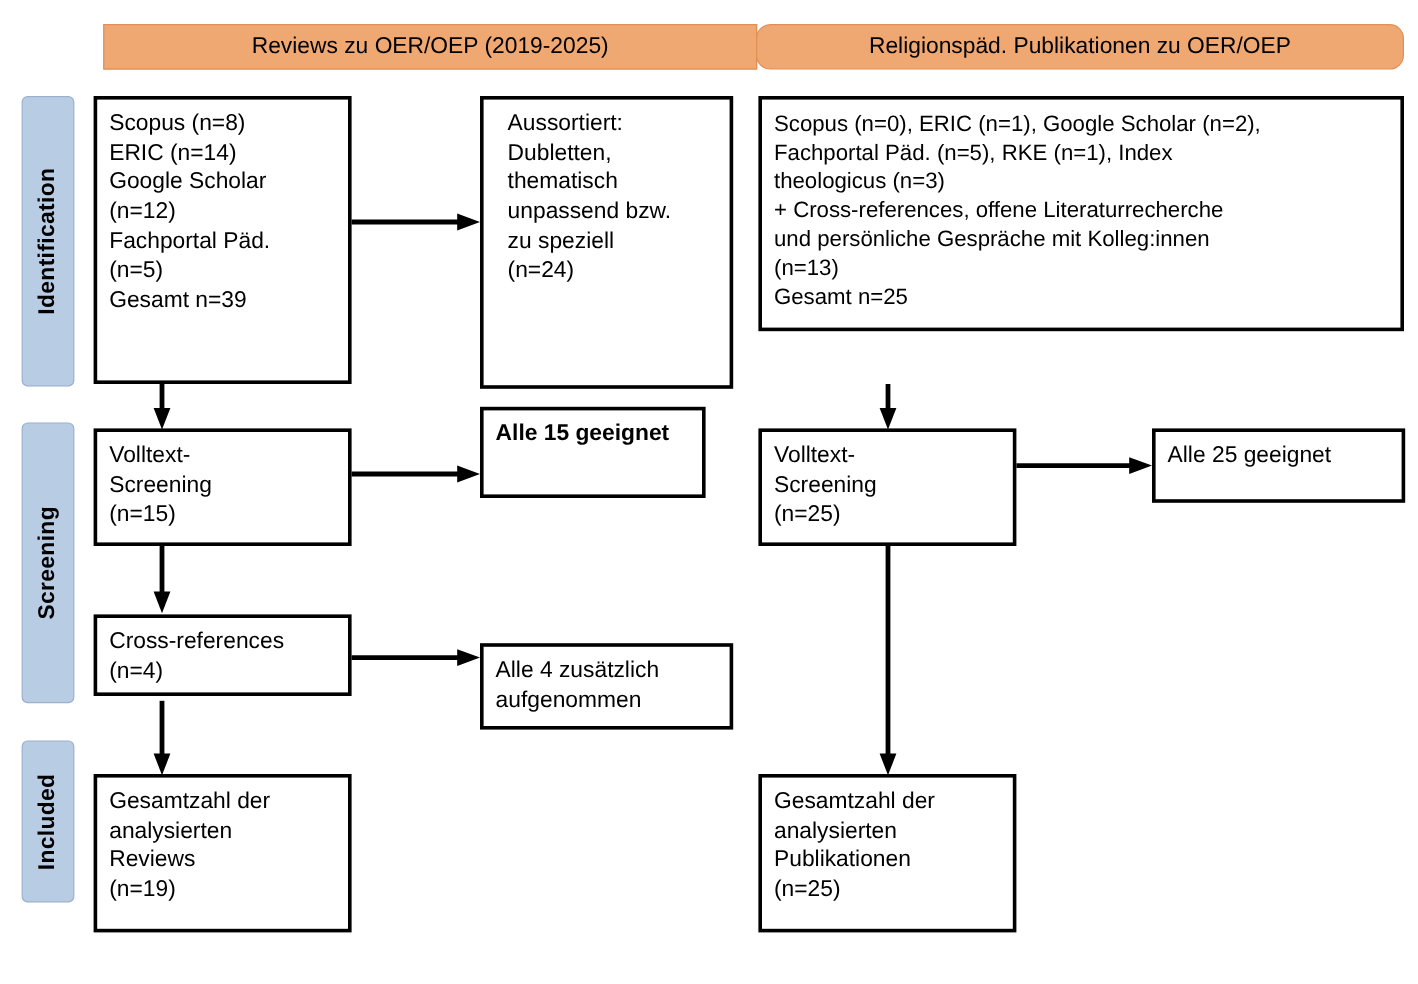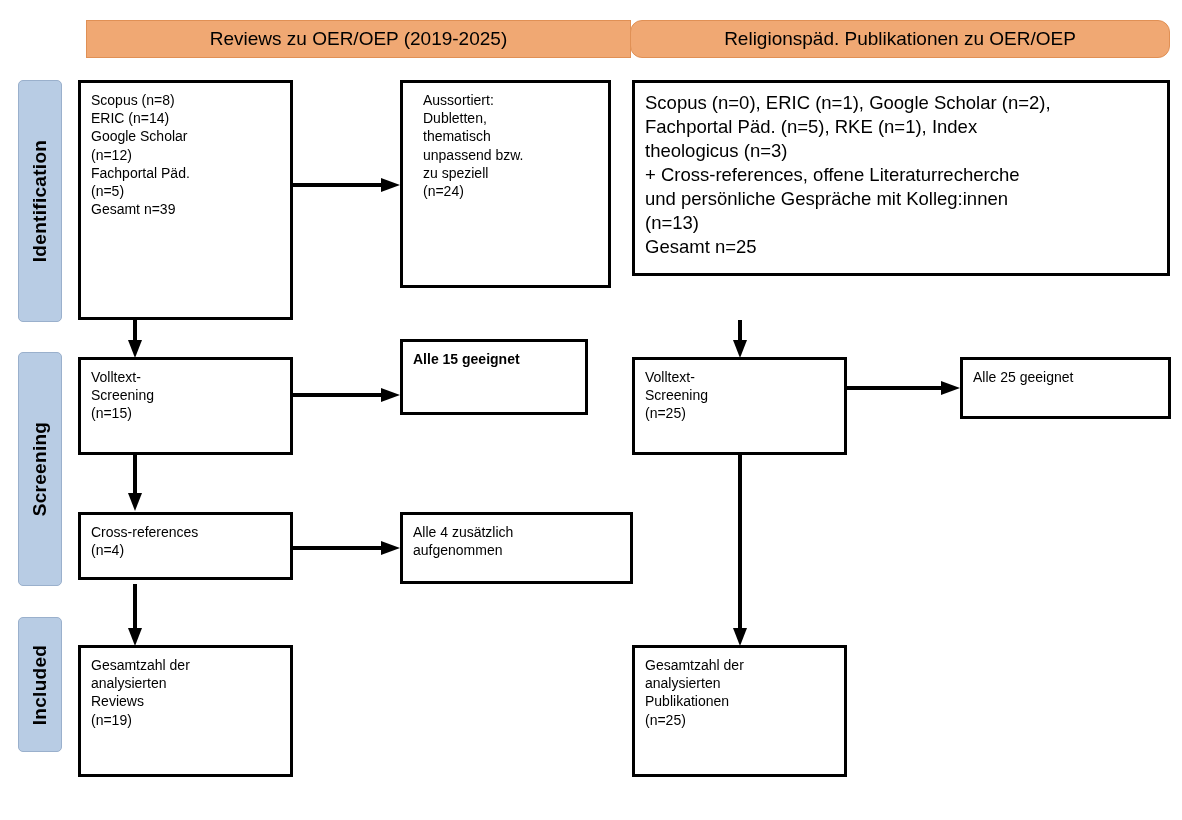--- a/index.html
+++ b/index.html
@@ -45,21 +45,21 @@
     text-align: center;
     padding: 2px 6px;
     box-sizing: border-box;
   }
   .node {
     position: absolute;
     background: #ffffff;
     border: 3px solid #000000;
     box-sizing: border-box;
     padding: 8px 10px;
-    font-size: 14px;
+    font-size: 19px;
     line-height: 1.30;
     white-space: pre-line;
     overflow: hidden;
   }
   .node.small {
     font-size: 18.5px;
   }
   .arrow {
     position: absolute;
   }
@@ -91,37 +91,37 @@
   </div>
 
   <div class="node" style="left:78px; top:80px; width:215px; height:240px;">Scopus (n=8)
 ERIC (n=14)
 Google Scholar
 (n=12)
 Fachportal Päd.
 (n=5)
 Gesamt n=39</div>
 
-  <div class="node" style="left:400px; top:80px; width:211px; height:208px;padding-left:20px;">Aussortiert:
+  <div class="node" style="left:400px; top:80px; width:211px; height:244px;padding-left:20px;">Aussortiert:
 Dubletten,
 thematisch
 unpassend bzw.
 zu speziell
 (n=24)</div>
 
   <div class="node" style="left:78px; top:357px; width:215px; height:98px;">Volltext-
 Screening
 (n=15)</div>
 
   <div class="node" style="left:400px; top:339px; width:188px; height:76px;font-weight:bold;">Alle 15 geeignet</div>
 
   <div class="node" style="left:78px; top:512px; width:215px; height:68px;">Cross-references
 (n=4)</div>
 
-  <div class="node" style="left:400px; top:512px; width:233px; height:72px;">Alle 4 zusätzlich
+  <div class="node" style="left:400px; top:536px; width:211px; height:72px;">Alle 4 zusätzlich
 aufgenommen</div>
 
   <div class="node" style="left:78px; top:645px; width:215px; height:132px;">Gesamtzahl der
 analysierten
 Reviews
 (n=19)</div>
 
   <div class="node small" style="left:632px; top:80px; width:538px; height:196px;">Scopus (n=0), ERIC (n=1), Google Scholar (n=2),
 Fachportal Päd. (n=5), RKE (n=1), Index
 theologicus (n=3)

